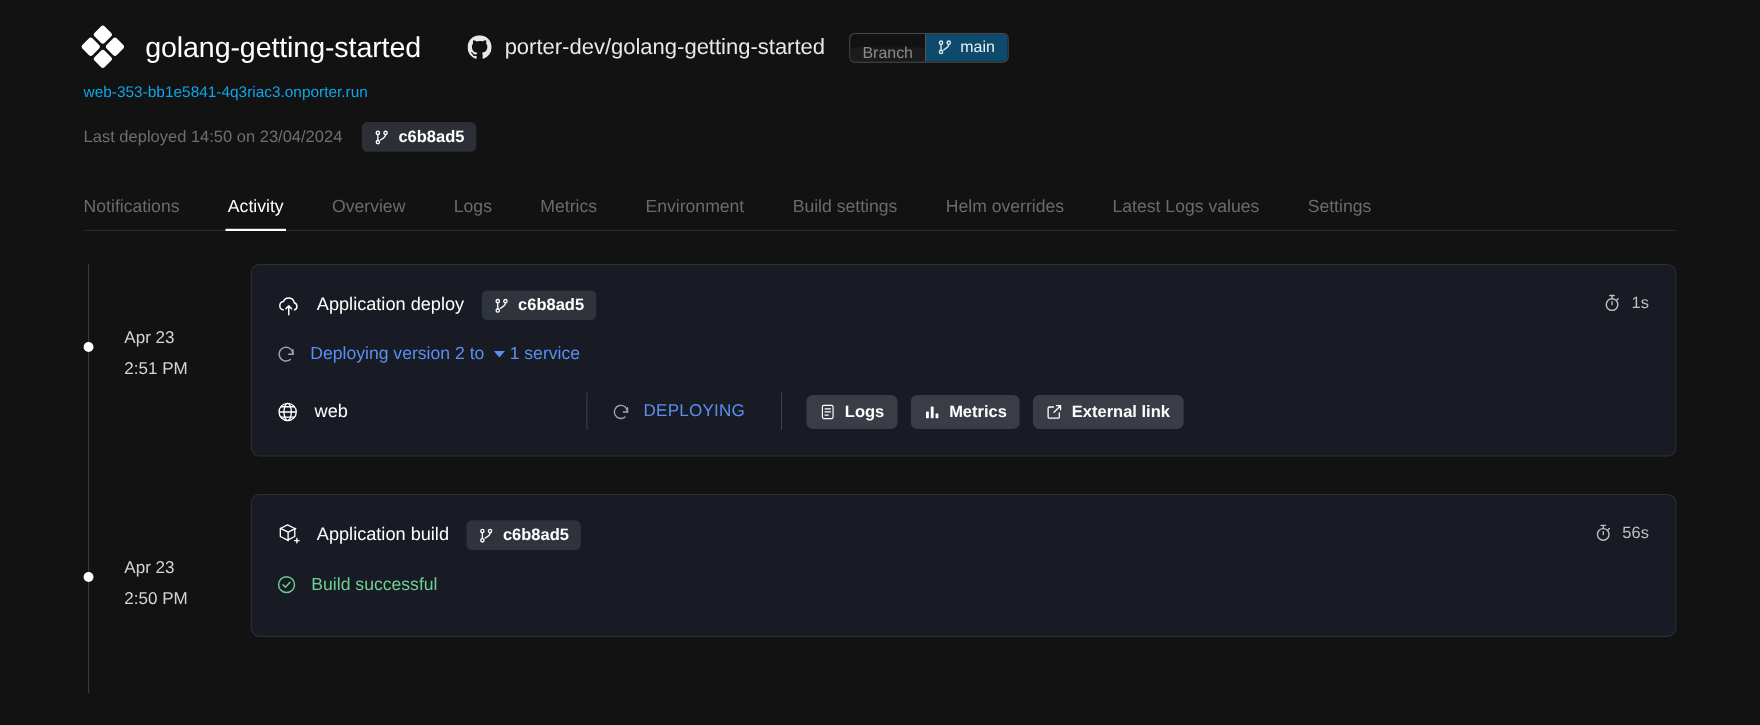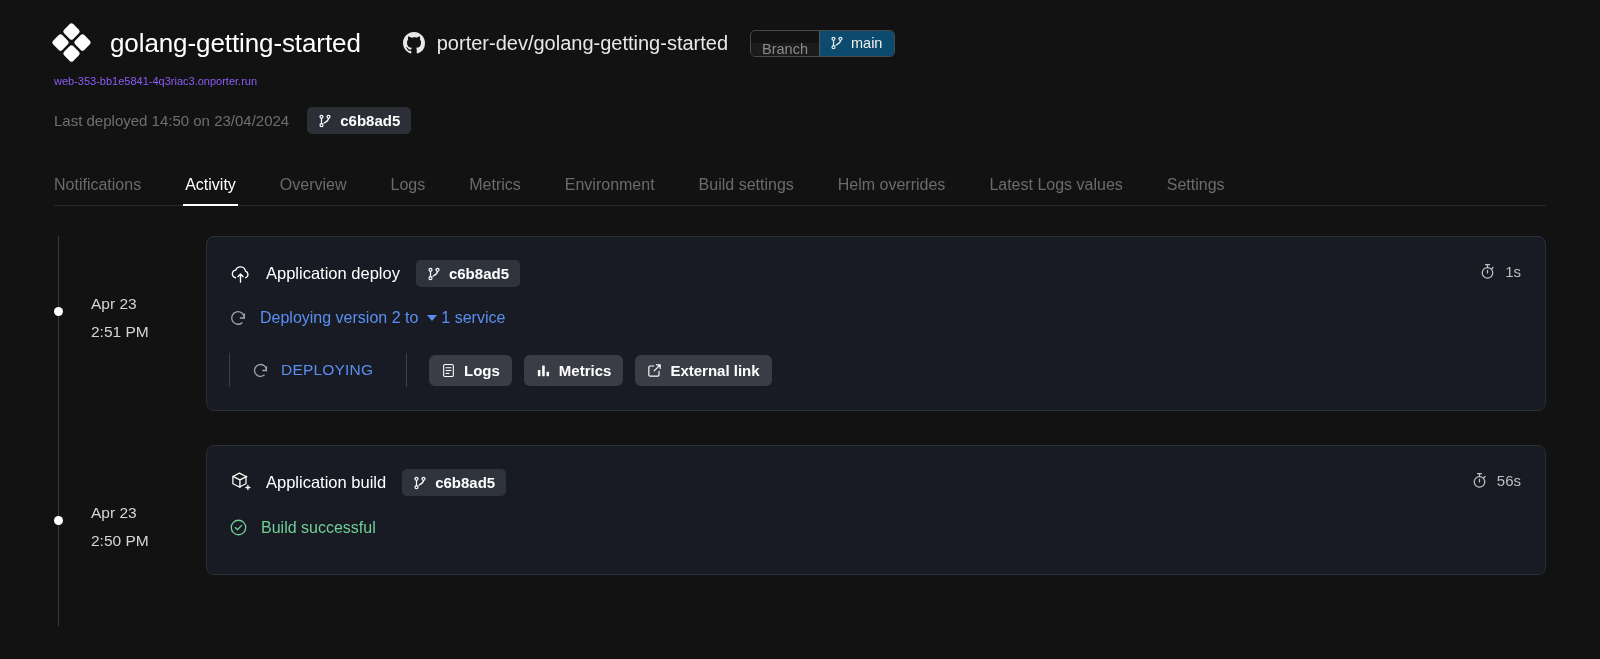--- a/index.html
+++ b/index.html
@@ -14,21 +14,21 @@
     background: #121212;
     font-family: "Liberation Sans", sans-serif;
     color: #ffffff;
     -webkit-font-smoothing: antialiased;
   }
 
   .page {
     position: relative;
     width: 1600px;
     height: 659px;
-    padding: 0 54px;
+    padding: 0 76px;
   }
 
   
   .header-row {
     display: flex;
     align-items: center;
     padding-top: 24px;
     height: 62px;
   }
 
@@ -95,22 +95,22 @@
     padding: 0 12px 0 10px;
     font-size: 14.5px;
     color: #f0f0f0;
     background: #0c4a6e;
     border-left: 1px solid #585858;
   }
 
   
   .url-line {
     margin-top: 13px;
-    font-size: 11px;
-    color: #8b5cf6;
+    font-size: 14px;
+    color: #0ea5e9;
     text-decoration: none;
     display: inline-block;
   }
 
   .deploy-line {
     display: flex;
     align-items: center;
     margin-top: 18px;
   }
   .deploy-text {
@@ -457,20 +457,30 @@
               <path d="M17 10a7 7 0 10-2.6 5.4"></path>
               <path d="M17 5.4V10h-4.4"></path>
             </svg>
           </span>
           <span class="status-text blue">Deploying version 2 to</span>
           <span class="caret"></span>
           <span class="svc-count">1 service</span>
         </div>
 
         <div class="svc-row">
+          <div class="svc-name-cell">
+            <span>
+              <svg width="21" height="21" viewBox="0 0 22 22" fill="none" stroke="#ffffff" stroke-width="1.3">
+                <circle cx="11" cy="11" r="8.2"></circle>
+                <ellipse cx="11" cy="11" rx="3.5" ry="8.2"></ellipse>
+                <path d="M2.9 11h16.2M4.3 6.1h13.4M4.3 15.9h13.4"></path>
+              </svg>
+            </span>
+            <span class="svc-name">web</span>
+          </div>
 
           <div class="vdiv"></div>
 
           <div class="svc-status-cell">
             <span class="spinner">
               <svg width="17" height="17" viewBox="0 0 20 20" fill="none" stroke="#9aa4b5" stroke-width="1.5" stroke-linecap="round">
                 <path d="M17 10a7 7 0 10-2.6 5.4"></path>
                 <path d="M17 5.4V10h-4.4"></path>
               </svg>
             </span>

